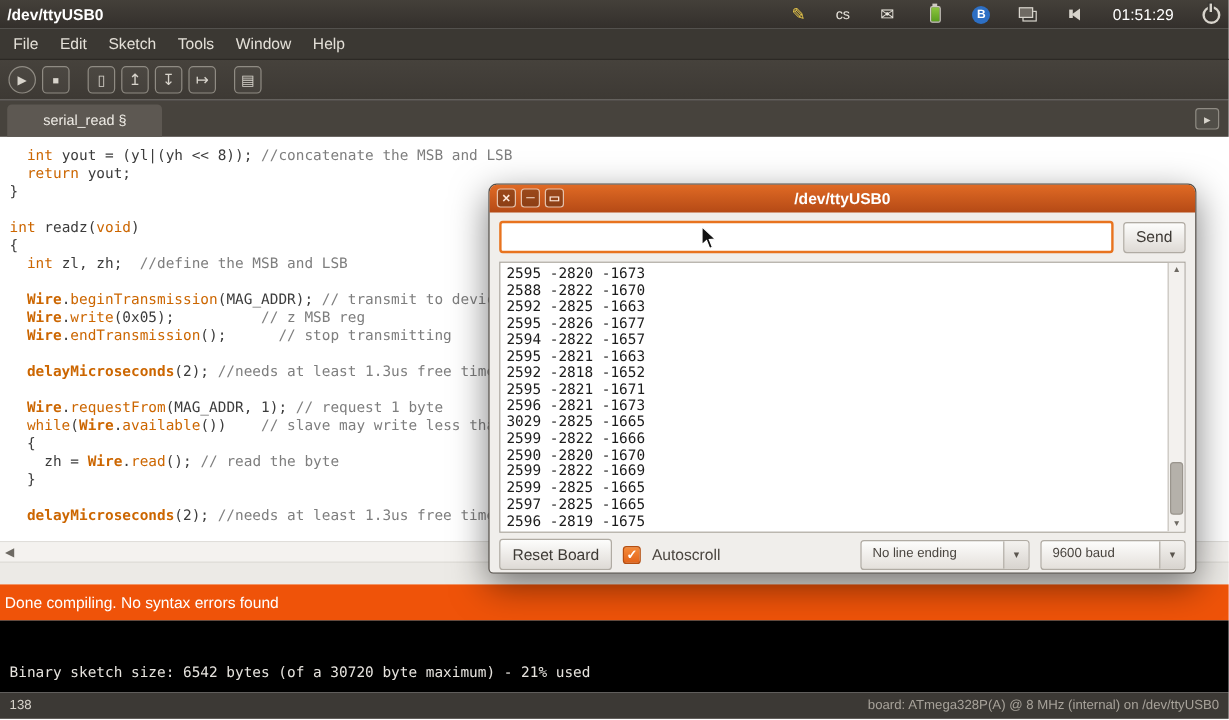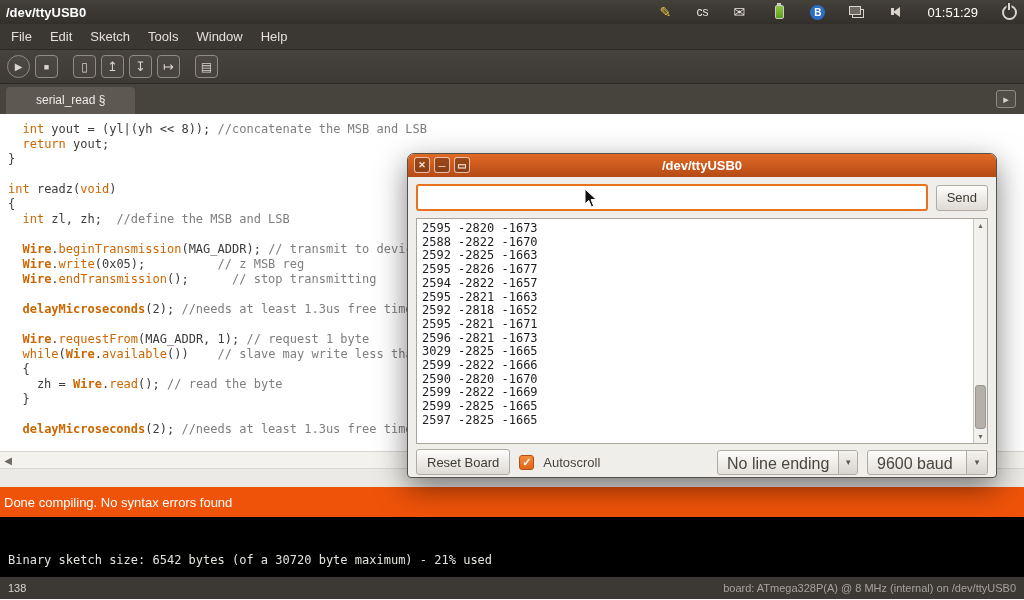--- a/index.html
+++ b/index.html
@@ -85,21 +85,21 @@
   .vscroll .up, .vscroll .dn { position:absolute; left:0; width:13px; height:13px; font-size:7px; color:#6e6a63; display:flex; align-items:center; justify-content:center; }
   .vscroll .up { top:0; }
   .vscroll .dn { bottom:0; }
   .vthumb { position:absolute; left:1px; right:1px; bottom:14px; height:44px; background:#b5b1aa; border-radius:3px; border:1px solid #9a958d; }
   .smrow2 { display:flex; align-items:center; padding:5px 8px; gap:9px; }
   .chk { width:15px; height:15px; background:linear-gradient(#f58b3a,#e2641a); border:1px solid #b54e10; border-radius:3px; color:#fff; font-size:11px; font-weight:bold; display:flex; align-items:center; justify-content:center; }
   .chk::before { content:"✓"; }
   .chklabel { color:#4a453f; font-size:13px; }
   .spacer { flex:1; }
   .combo { display:flex; height:25px; border:1px solid #b0aba3; border-radius:3px; background:linear-gradient(#fdfdfc,#e4e0db); overflow:hidden; }
-  .combo-text { padding:4px 9px 0; font-size:16px; color:#4a453f; white-space:nowrap; }
+  .combo-text { padding:4px 9px 0; font-size:11px; color:#4a453f; white-space:nowrap; }
   .combo-btn { width:21px; border-left:1px solid #b0aba3; background:linear-gradient(#f4f2ef,#d8d4cf); display:flex; align-items:center; justify-content:center; color:#5a554e; font-size:9px; margin-left:auto; }
   .combo-btn::before { content:"▾"; }
   .combo.le { width:141px; }
   .combo.baud { width:121px; }
 
   .cursor { position:absolute; left:584px; top:188px; z-index:20; }
 </style>
 </head>
 <body>
 
@@ -190,20 +190,21 @@
         <div class="serial-line">2595 -2821 -1663</div>
         <div class="serial-line">2592 -2818 -1652</div>
         <div class="serial-line">2595 -2821 -1671</div>
         <div class="serial-line">2596 -2821 -1673</div>
         <div class="serial-line">3029 -2825 -1665</div>
         <div class="serial-line">2599 -2822 -1666</div>
         <div class="serial-line">2590 -2820 -1670</div>
         <div class="serial-line">2599 -2822 -1669</div>
         <div class="serial-line">2599 -2825 -1665</div>
         <div class="serial-line">2597 -2825 -1665</div>
+        <div class="serial-line">2596 -2819 -1675</div>
       </div>
     <div class="vscroll">
       <span class="up">▲</span>
       <span class="dn">▼</span>
       <span class="vthumb"></span>
     </div>
   </div>
   <div class="smrow2">
     <button class="btn">Reset Board</button>
     <span class="chk"></span>

